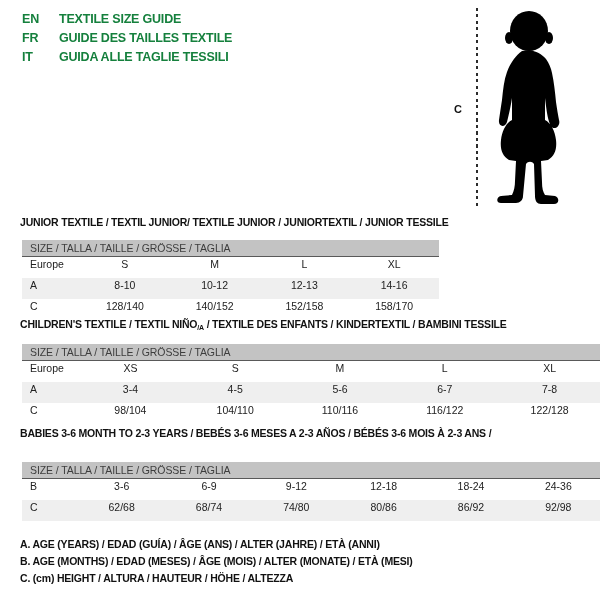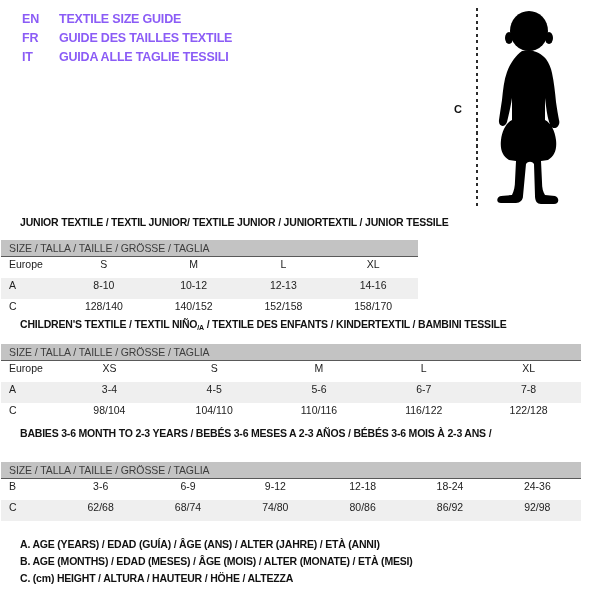--- a/index.html
+++ b/index.html
@@ -3,32 +3,32 @@
 <meta charset="utf-8">
 <style>
   html,body{margin:0;padding:0;background:#fff;}
   .canvas{
     position:relative;width:600px;height:600px;background:#ffffff;
     font-family:"Liberation Sans","DejaVu Sans",sans-serif;
     color:#1c1c1c;overflow:hidden;
   }
   
   .lang-block{position:absolute;left:22px;top:10px;}
-  .lang-row{display:flex;height:19px;line-height:19px;font-weight:700;font-size:12.5px;letter-spacing:-0.2px;color:#8b5cf6;}
+  .lang-row{display:flex;height:19px;line-height:19px;font-weight:700;font-size:12.5px;letter-spacing:-0.2px;color:#15803d;}
   .lang-code{width:37px;flex:0 0 37px;}
   
   .dotted-line{position:absolute;left:476px;top:8px;width:2px;height:200px;
     background:repeating-linear-gradient(to bottom,#2c2c2c 0 3px,transparent 3px 6.5px);}
   .figure-c{position:absolute;left:454px;top:103px;font-weight:700;font-size:11px;color:#111;}
   .silhouette{position:absolute;left:484px;top:10px;}
   
   .sec-title{position:absolute;left:20px;font-weight:700;font-size:10.5px;letter-spacing:-0.2px;color:#111;line-height:15px;white-space:nowrap;}
   .sub{font-size:7px;vertical-align:-2px;}
   
-  .tbl{position:absolute;left:1px;}
+  .tbl{position:absolute;left:22px;}
   .tbl-bar{background:#c3c3c3;border-bottom:1px solid #595959;height:16px;line-height:16px;
     padding-left:8px;font-size:10.5px;color:#3d3d3d;letter-spacing:-0.1px;}
   .t-row{display:grid;height:21px;line-height:15.5px;font-size:10.5px;color:#222;}
   .t-row.stripe{background:#efefef;}
   .jun .t-row{grid-template-columns:58px repeat(4,1fr);}
   .chi .t-row{grid-template-columns:56px repeat(5,1fr);}
   .bab .t-row{grid-template-columns:56px repeat(6,1fr);}
   .cell{text-align:center;}
   .cell-label{text-align:left;padding-left:8px;}
   

